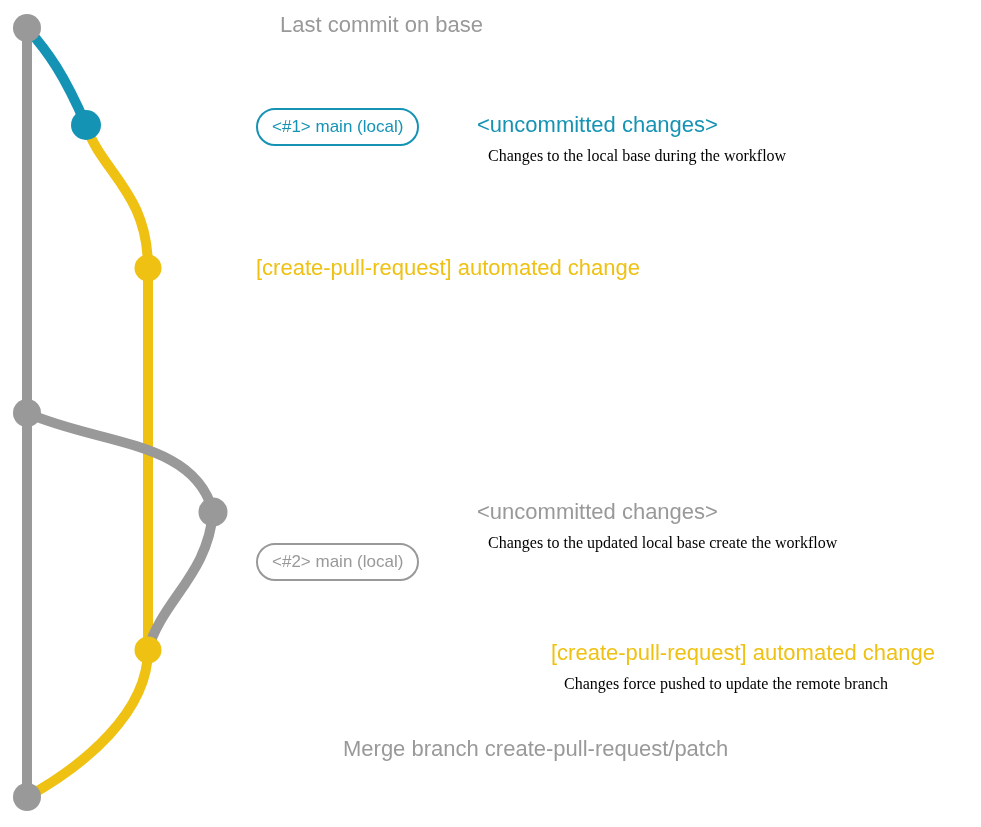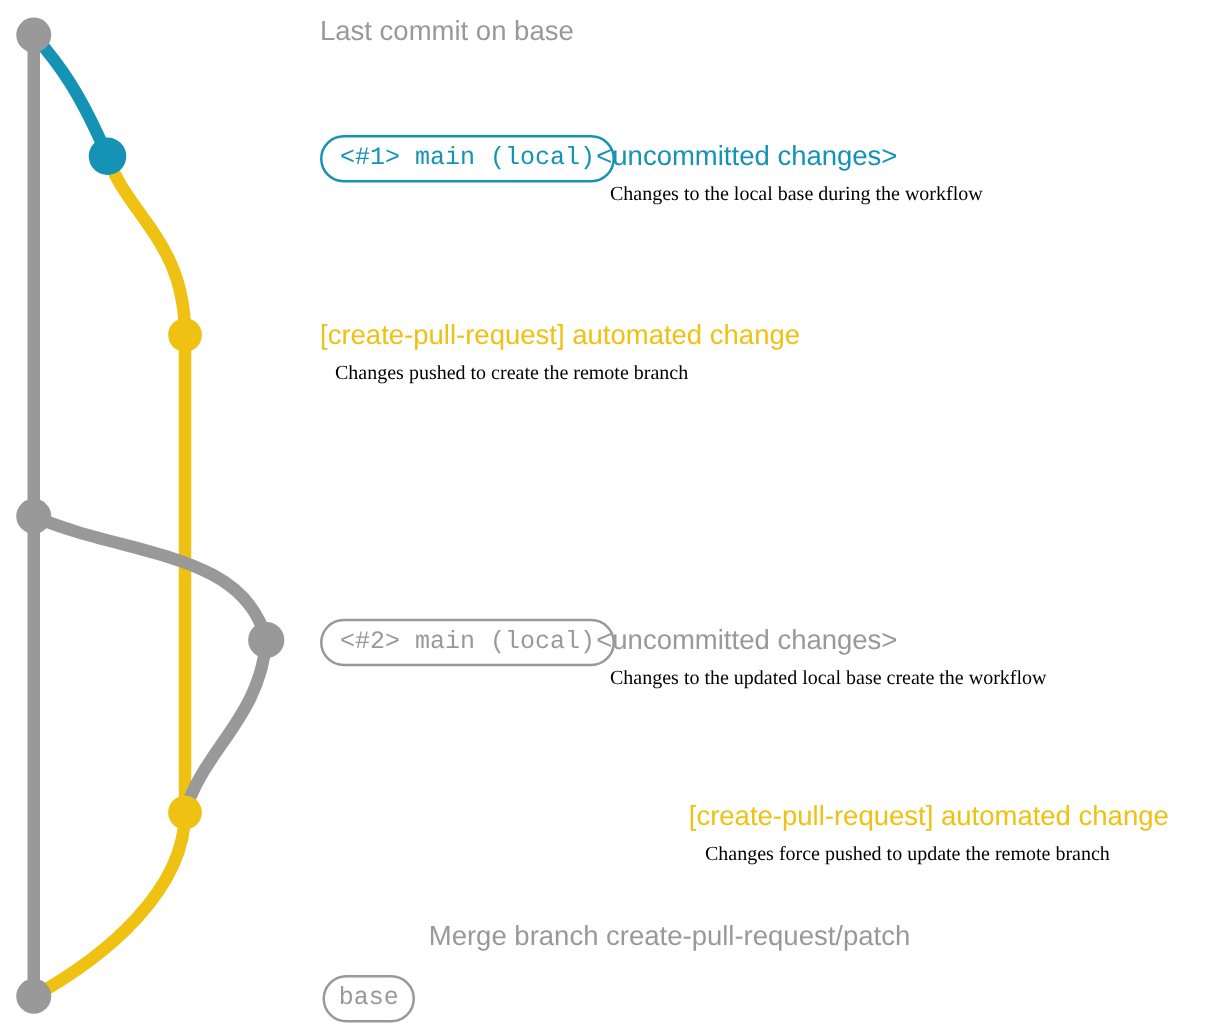--- a/index.html
+++ b/index.html
@@ -27,34 +27,34 @@
   .fill-gray   { fill: var(--gray); }
   .fill-teal   { fill: var(--teal); }
   .fill-yellow { fill: var(--yellow); }
 
   .heading {
     position: absolute;
     font-size: 22px;
     line-height: 26px;
     color: var(--gray);
     white-space: nowrap;
+    margin-left: 24px;
   }
   .badge {
     position: absolute;
-    font-size: 20px;
+    font-size: 17px;
     line-height: 26px;
     border: 2px solid;
     border-radius: 19px;
     padding: 4px 14px;
     background: var(--background);
     white-space: nowrap;
-    font-family: Liberation Mono, monospace;
   }
   .badge.c-teal   { color: var(--teal);   border-color: var(--teal); }
-  .badge.c-gray   { color: var(--gray);   border-color: var(--gray); }
+  .badge.c-gray   { color: var(--gray);   border-color: var(--gray); margin-top: 48px; }
   .badge.c-yellow { color: var(--yellow); border-color: var(--yellow); }
   .label {
     position: absolute;
     font-size: 22px;
     line-height: 26px;
     white-space: nowrap;
   }
   .label.c-teal   { color: var(--teal); }
   .label.c-gray   { color: var(--gray); }
   .label.c-yellow { color: var(--yellow); }
@@ -91,21 +91,20 @@
     <circle class="fill-gray" cx="27" cy="797" r="14"></circle>
   </svg>
 
   <div class="heading" style="left:256px; top:12px">Last commit on base</div>
 
   <div class="badge c-teal" style="left:256px; top:108px">&lt;#1&gt; main (local)</div>
   <div class="label c-teal" style="left:477px; top:112px">&lt;uncommitted changes&gt;</div>
   <div class="desc" style="left:488px; top:144px">Changes to the local base during the workflow</div>
 
   <div class="label c-yellow" style="left:256px; top:255px">[create-pull-request] automated change</div>
-  <div class="desc" style="left:268px; top:287px">Changes pushed to create the remote branch</div>
 
 
   <div class="badge c-gray" style="left:256px; top:495px">&lt;#2&gt; main (local)</div>
   <div class="label c-gray" style="left:477px; top:499px">&lt;uncommitted changes&gt;</div>
   <div class="desc" style="left:488px; top:531px">Changes to the updated local base create the workflow</div>
 
   <div class="label c-yellow" style="left:551px; top:640px">[create-pull-request] automated change</div>
   <div class="desc" style="left:564px; top:672px">Changes force pushed to update the remote branch</div>
 
   <div class="badge c-gray" style="left:258px; top:780px; padding:4px 11px">base</div>

